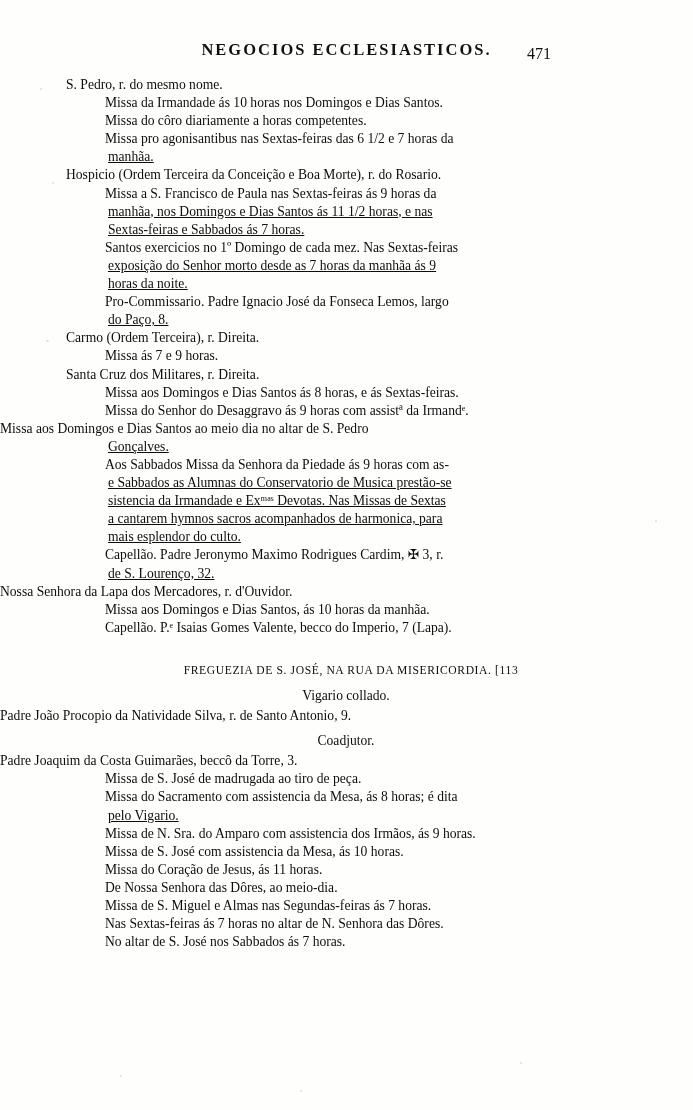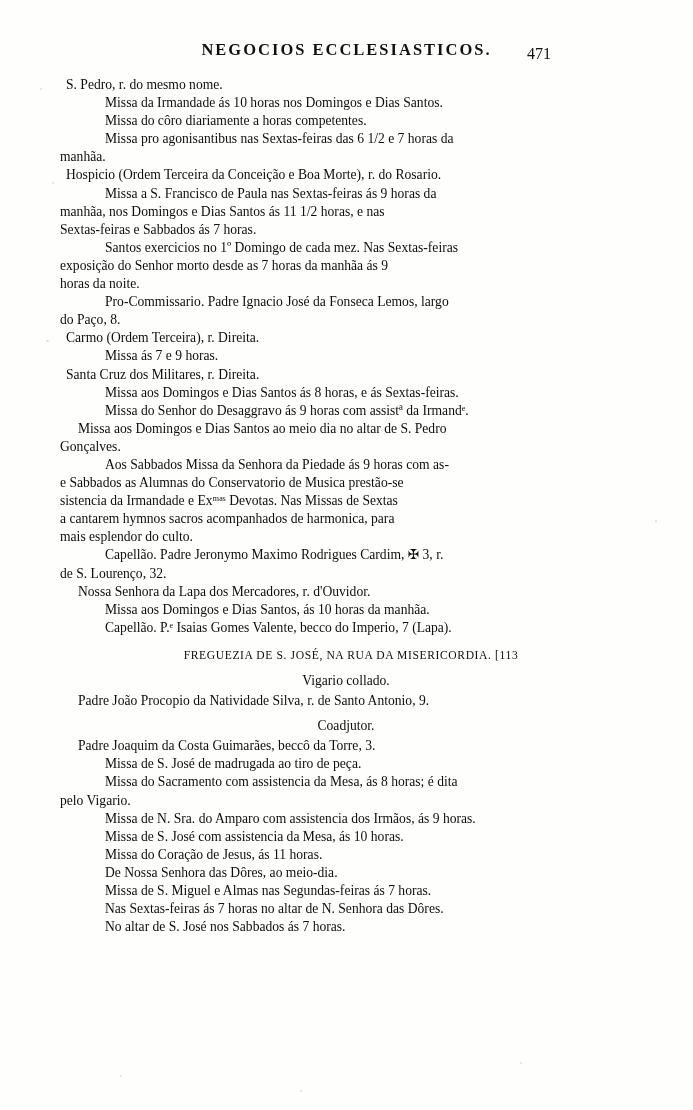--- a/index.html
+++ b/index.html
@@ -57,30 +57,30 @@
   .ln {
     font-size: 13.6px;
     line-height: 18.1px;
     color: #0d0d0d;
     white-space: pre-wrap;
     font-family: "Liberation Serif", serif;
   }
   
   .i0 { margin-left: 66px; }
   .i1 { margin-left: 105px; }
-  .i2 { margin-left: 60px; }
-  .i3 { margin-left: 78px; }
+  .i2 { margin-left: 108px; text-decoration: underline; }
+  .i3 { }
   .just {
     text-align: justify;
     text-align-last: left;
   }
   .w1 { width: 527px; }
   .w2 { width: 495px; }
   .sec-head {
-    margin-top: 10px;
+    margin-top: 25px;
     margin-left: 66px;
     width: 570px;
     text-align: center;
     font-size: 11.6px;
     letter-spacing: 0.6px;
     font-variant: small-caps;
   }
   .center-it {
     text-align: center;
     width: 600px;

